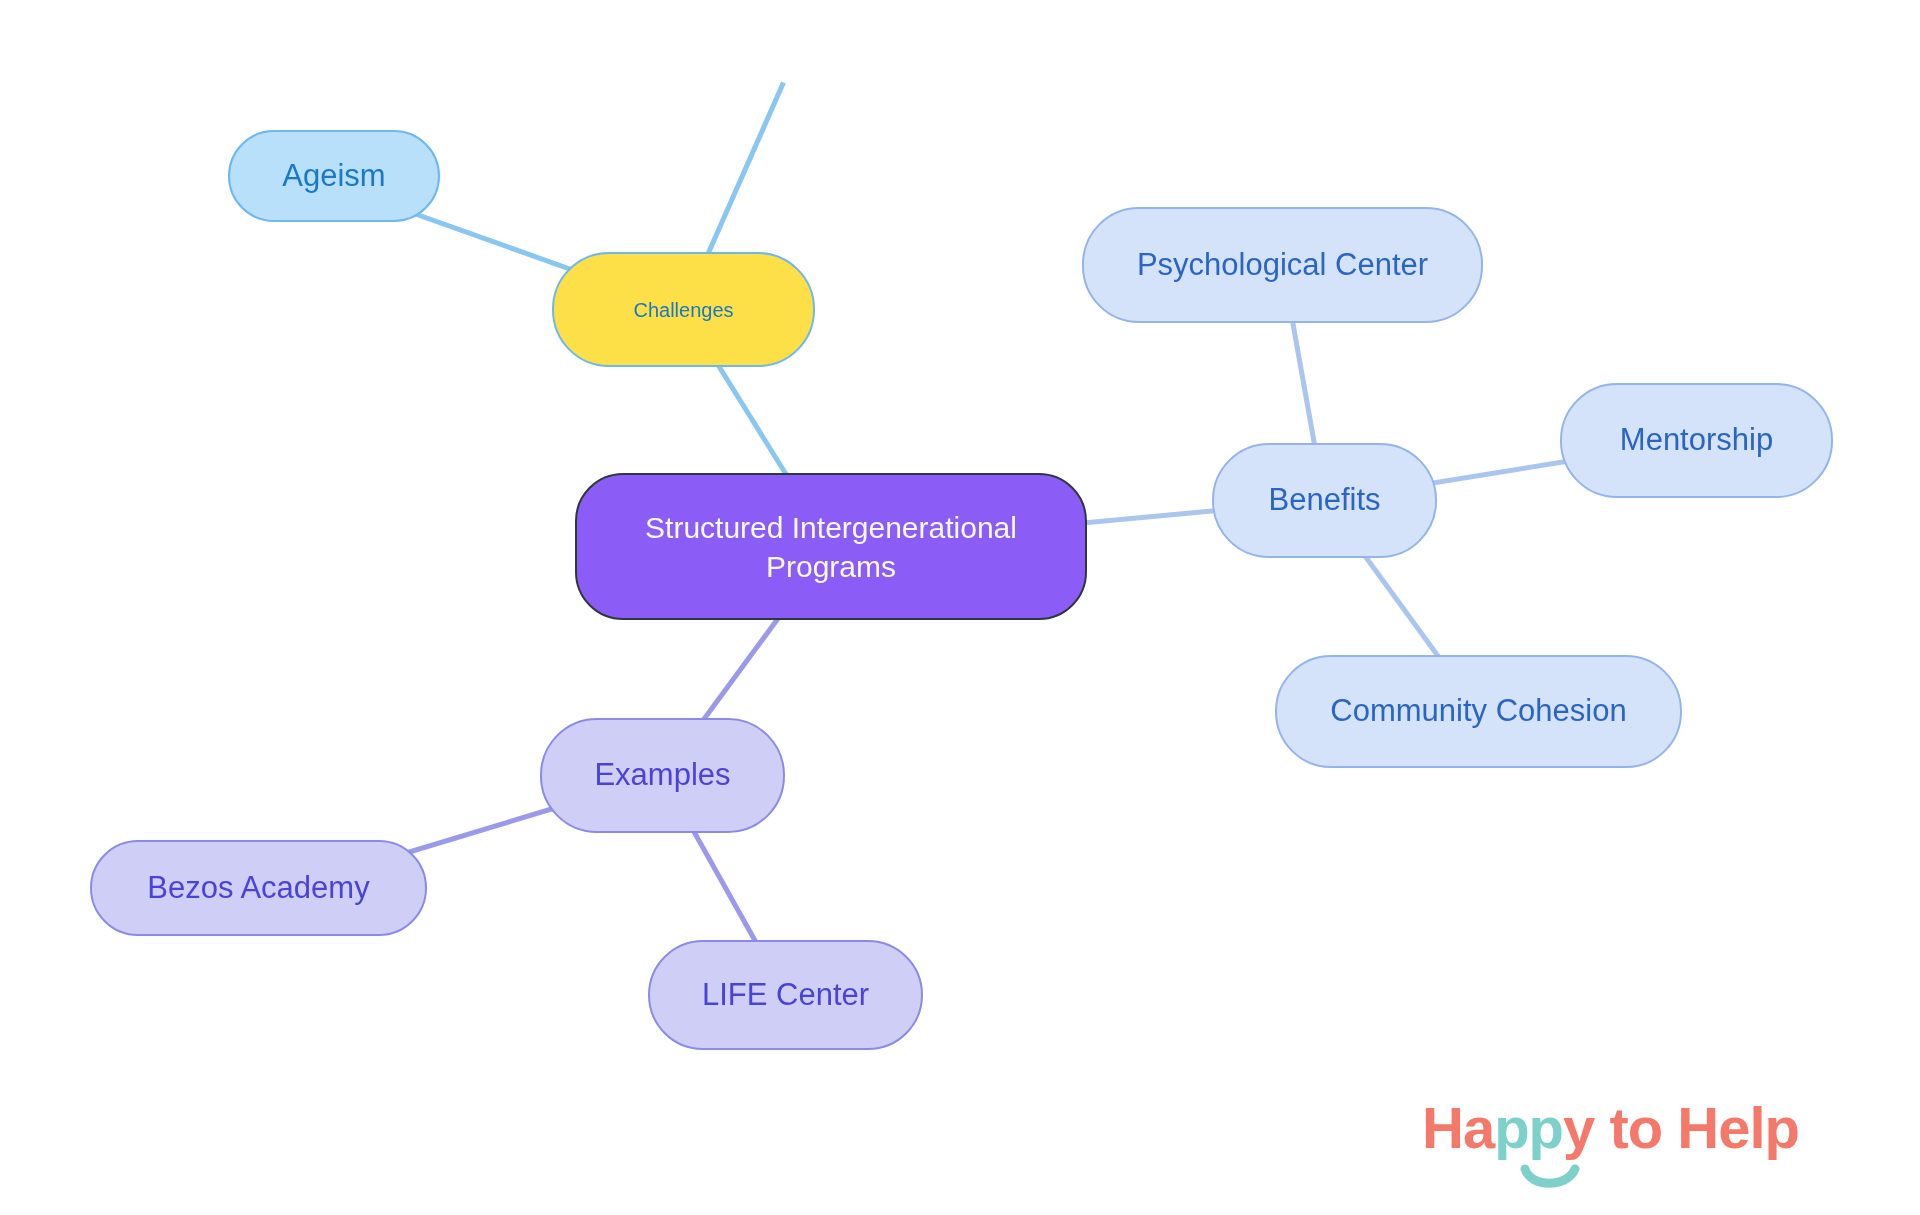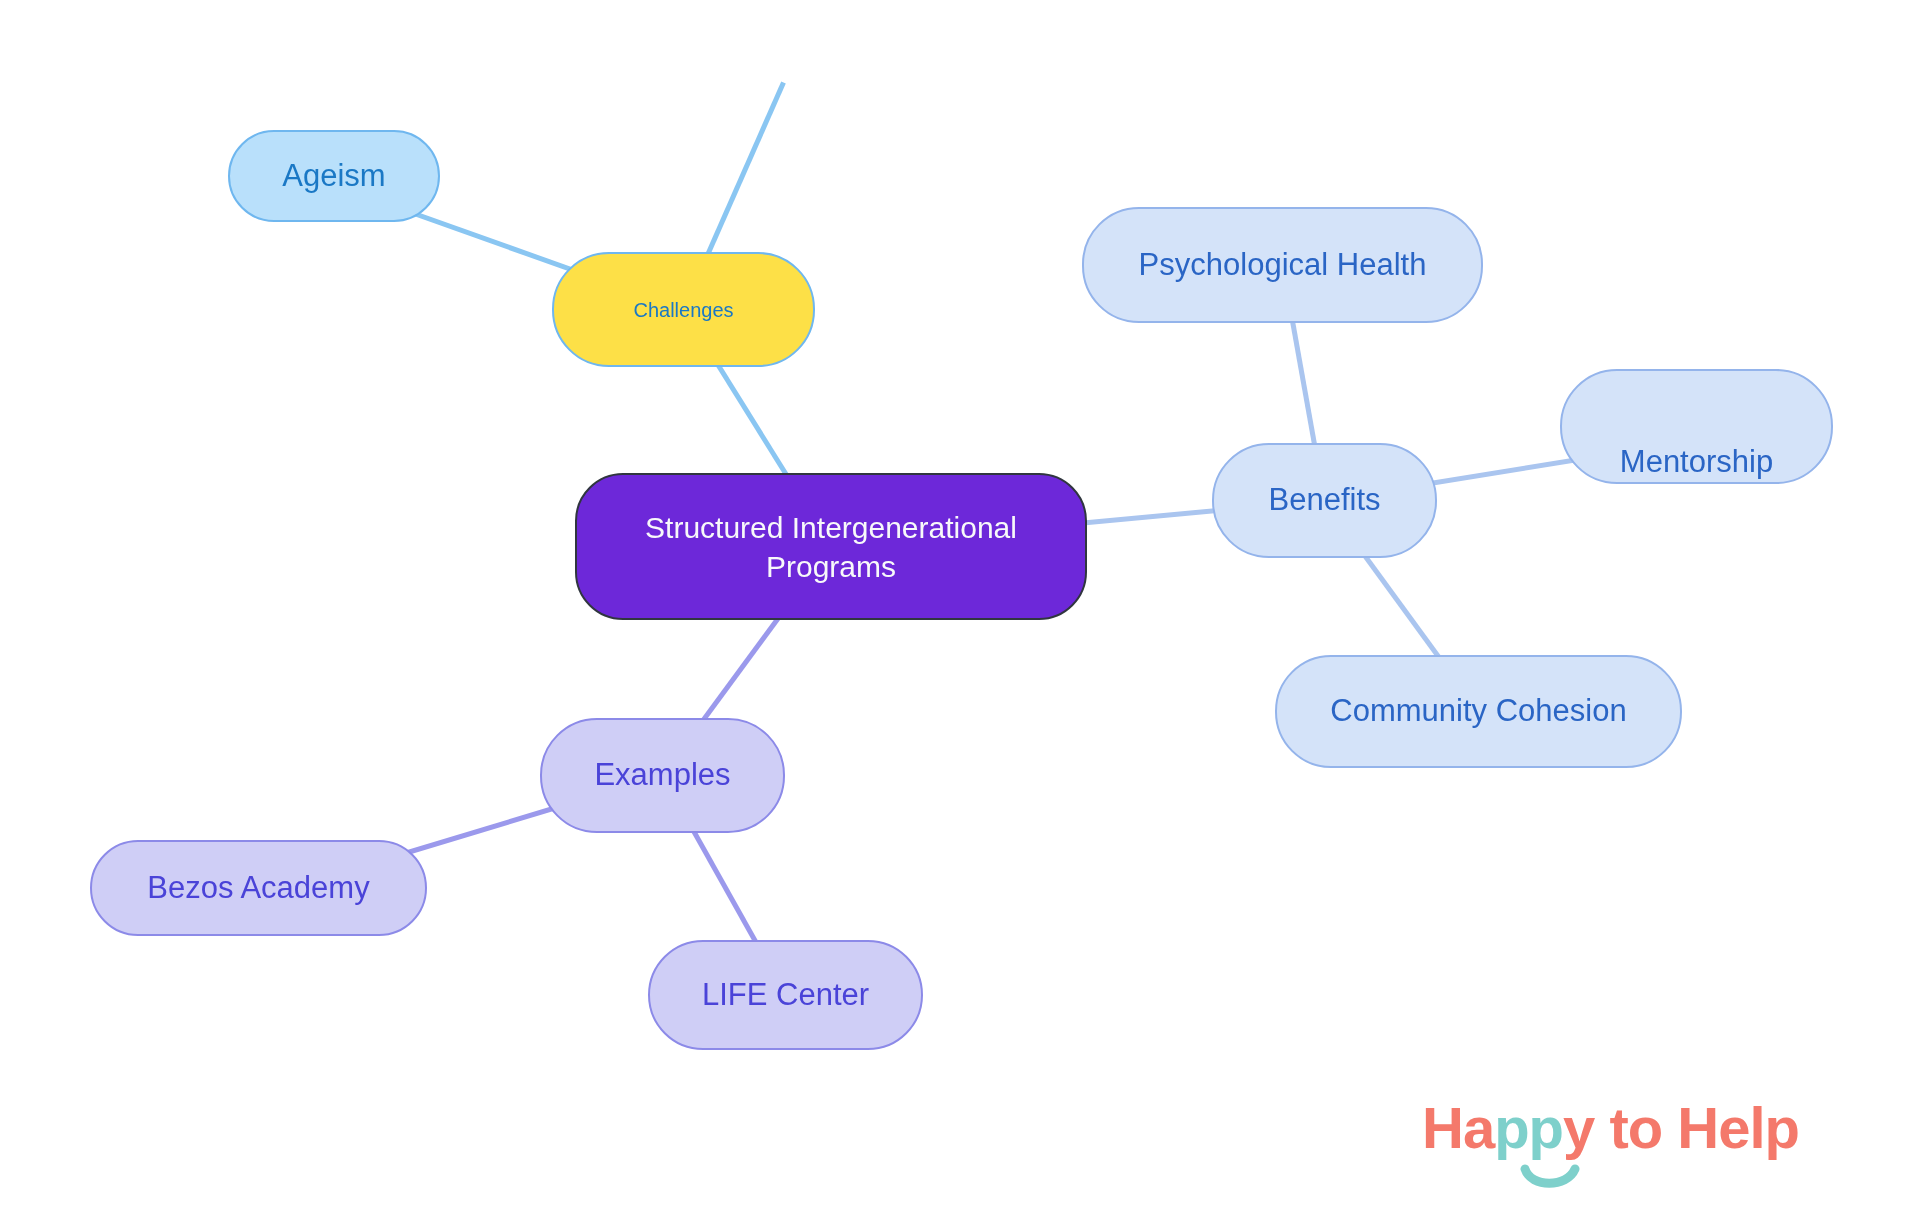--- a/index.html
+++ b/index.html
@@ -84,36 +84,36 @@
       <line x1="831" y1="546.5" x2="1324.5" y2="500.5" stroke="#aac5ef" stroke-width="5"></line>
       <line x1="1324.5" y1="500.5" x2="1282.5" y2="265" stroke="#aac5ef" stroke-width="5"></line>
       <line x1="1324.5" y1="500.5" x2="1696.5" y2="440.5" stroke="#aac5ef" stroke-width="5"></line>
       <line x1="1324.5" y1="500.5" x2="1478.5" y2="711.5" stroke="#aac5ef" stroke-width="5"></line>
       <line x1="831" y1="546.5" x2="662.5" y2="775.5" stroke="#9b99ec" stroke-width="5"></line>
       <line x1="662.5" y1="775.5" x2="258.5" y2="897.5" stroke="#9b99ec" stroke-width="5"></line>
       <line x1="662.5" y1="775.5" x2="785.5" y2="995" stroke="#9b99ec" stroke-width="5"></line>
     </svg>
 
   <div id="node-layer">
-      <div class="node" style="left: 575px; top: 473px; width: 512px; height: 147px; background: #6d28d9; border-color: rgb(48, 54, 63); color: rgb(248, 249, 250); border-radius: 48px; font-size: 30px;">
+      <div class="node" style="left: 575px; top: 473px; width: 512px; height: 147px; background: #8b5cf6; border-color: rgb(48, 54, 63); color: rgb(248, 249, 250); border-radius: 48px; font-size: 30px;">
         <span>Structured Intergenerational Programs</span>
       </div>
       <div class="node" style="left: 552px; top: 252px; width: 263px; height: 115px; background: #fde047; border-color: rgb(111, 183, 239); color: rgb(26, 120, 197); border-radius: 57px; font-size: 20px;">
         <span>Challenges</span>
       </div>
       <div class="node" style="left: 228px; top: 130px; width: 212px; height: 92px; background: rgb(185, 224, 251); border-color: rgb(111, 183, 239); color: rgb(26, 120, 197); border-radius: 55px; font-size: 31px;">
         <span>Ageism</span>
       </div>
       <div class="node" style="left: 1212px; top: 443px; width: 225px; height: 115px; background: rgb(212, 227, 249); border-color: rgb(148, 180, 235); color: rgb(42, 101, 197); border-radius: 57px; font-size: 31px;">
         <span>Benefits</span>
       </div>
       <div class="node" style="left: 1082px; top: 207px; width: 401px; height: 116px; background: rgb(212, 227, 249); border-color: rgb(148, 180, 235); color: rgb(42, 101, 197); border-radius: 57px; font-size: 31px;">
-        <span>Psychological Health</span>
+        <span>Psychological Center</span>
       </div>
-      <div class="node" style="left: 1560px; top: 369px; width: 273px; height: 115px; background: rgb(212, 227, 249); border-color: rgb(148, 180, 235); color: rgb(42, 101, 197); border-radius: 57px; font-size: 31px; align-items: flex-end;">
+      <div class="node" style="left: 1560px; top: 383px; width: 273px; height: 115px; background: rgb(212, 227, 249); border-color: rgb(148, 180, 235); color: rgb(42, 101, 197); border-radius: 57px; font-size: 31px;">
         <span>Mentorship</span>
       </div>
       <div class="node" style="left: 1275px; top: 655px; width: 407px; height: 113px; background: rgb(212, 227, 249); border-color: rgb(148, 180, 235); color: rgb(42, 101, 197); border-radius: 56px; font-size: 31px;">
         <span>Community Cohesion</span>
       </div>
       <div class="node" style="left: 540px; top: 718px; width: 245px; height: 115px; background: rgb(207, 206, 246); border-color: rgb(140, 138, 232); color: rgb(74, 67, 216); border-radius: 57px; font-size: 31px;">
         <span>Examples</span>
       </div>
       <div class="node" style="left: 90px; top: 840px; width: 337px; height: 96px; background: rgb(207, 206, 246); border-color: rgb(140, 138, 232); color: rgb(74, 67, 216); border-radius: 57px; font-size: 31px;">
         <span>Bezos Academy</span>

